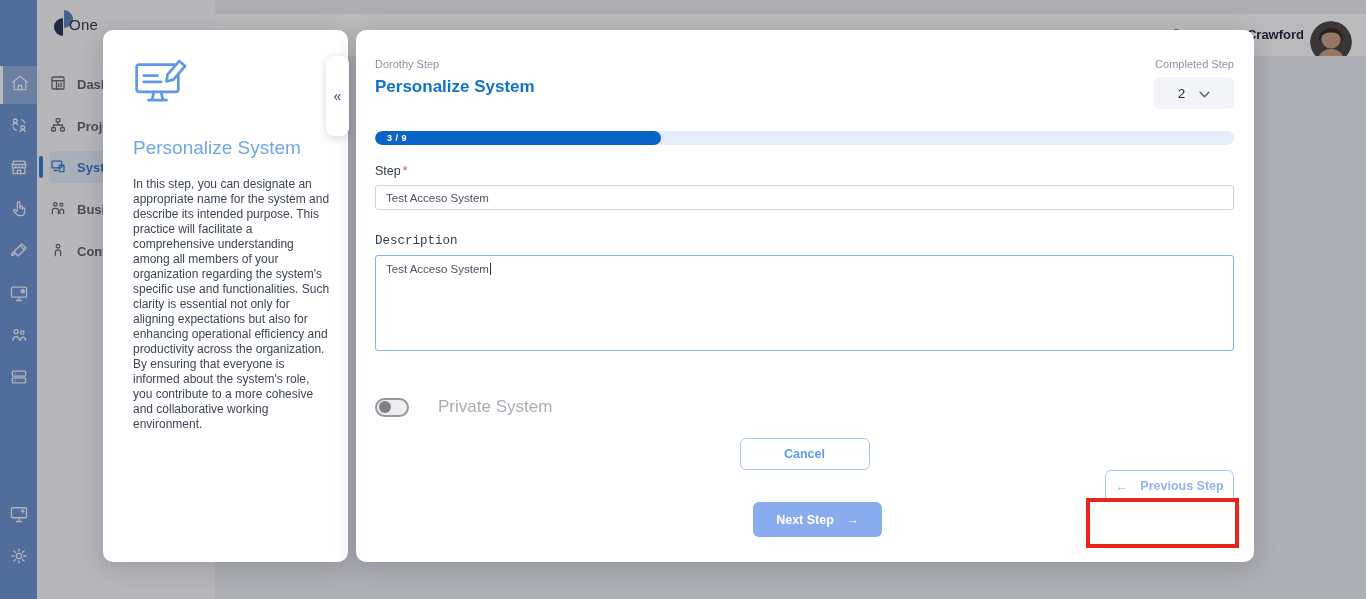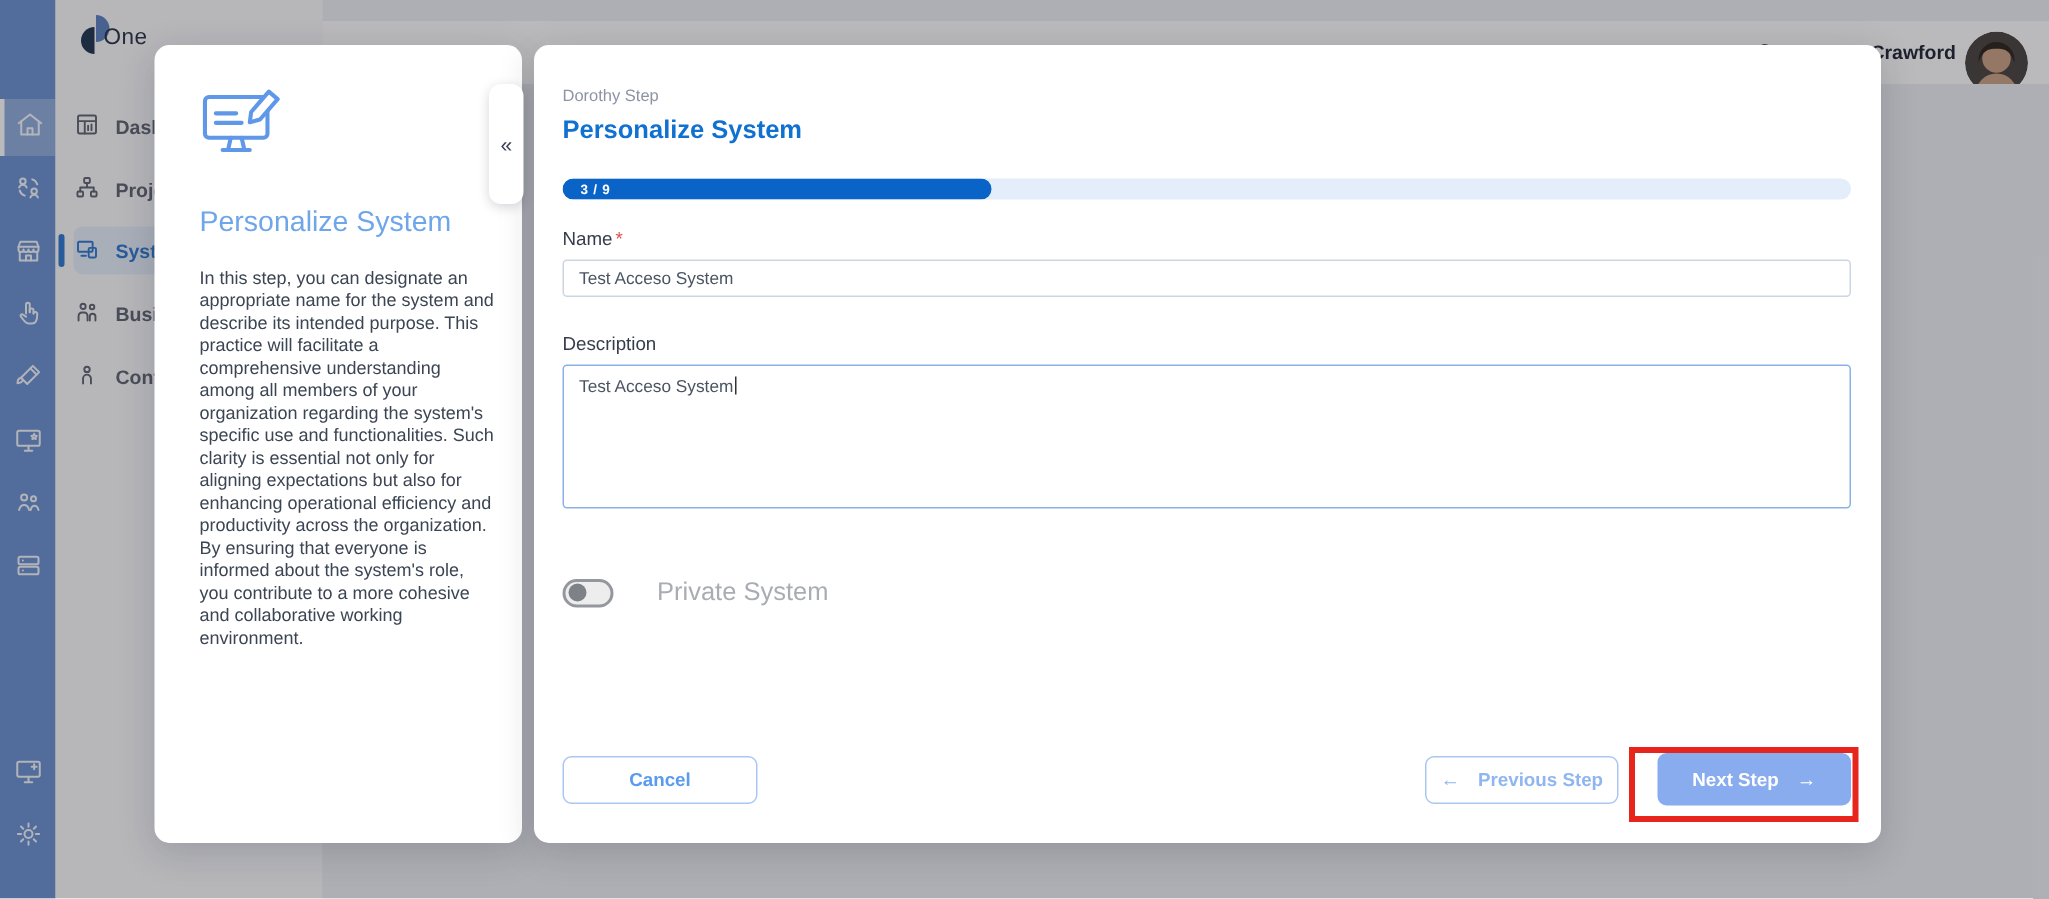--- a/index.html
+++ b/index.html
@@ -60,21 +60,21 @@
   .textarea { width:859px; height:96px; border:1px solid #8ab2e8; border-radius:3px; font-size:11.5px; color:#4a5462;
               padding:7px 10px; background:#fff; }
   .caret { display:inline-block; width:1px; height:12px; background:#333; vertical-align:-2px; margin-left:1px; animation:blink 1s steps(1) infinite; }
   @keyframes blink { 50% { opacity:0; } }
 
   .toggle-row { margin-top:46px; display:flex; align-items:center; gap:29px; }
   .toggle { width:34px; height:19px; border:2px solid #94989e; border-radius:10px; background:#ededee; position:relative; cursor:pointer; }
   .toggle-knob { position:absolute; left:2px; top:1.5px; width:12px; height:12px; border-radius:50%; background:#7e8287; }
   .toggle-label { font-size:17px; color:#a9adb3; }
 
-  .footer { position:absolute; left:0; bottom:25px; width:898px; padding:0 20px 0 19px; display:flex; align-items:center; }
+  .footer { position:absolute; left:0; bottom:25px; width:898px; padding:0 20px 0 19px; display:flex; align-items:center;flex-direction:column; }
   .btn { border-radius:6px; font-size:12.5px; font-weight:bold; display:flex; align-items:center; justify-content:center; gap:12px; cursor:pointer; font-family:"Liberation Sans", sans-serif; }
   .btn-cancel { width:130px; height:32px; background:#fff; border:1px solid #a9c7f2; color:#5a9bee; }
   .btn-prev { width:129px; height:32px; background:#fff; border:1px solid #a9c7f2; color:#8fb6f0; margin-left:auto; }
   .btn-next { width:129px; height:35px; background:#88acee; border:none; color:#fff; margin-left:26px; }
   .btn .arrow { font-size:13px; }
 
   .red-annotation { position:absolute; left:1086px; top:498px; width:153px; height:50px; border:4px solid #e8251d; z-index:20; pointer-events:none; }
 </style>
 </head>
 <body>
@@ -248,34 +248,43 @@
 <div class="collapse-tab">
   <span>«</span>
 </div>
 
 <div class="card card-right">
   <div class="hdr-row">
     <div>
       <div class="muted-label">Dorothy Step</div>
       <div class="step-title">Personalize System</div>
     </div>
+    <div class="hdr-right">
+      <div class="muted-label">Completed Step</div>
+      <div class="step-select">
+        <span>2</span>
+        <span><svg width="11" height="7" viewBox="0 0 12 8" fill="none" stroke="#5d6470" stroke-width="1.8" stroke-linecap="round" stroke-linejoin="round">
+              <path d="m1 1.5 5 5 5-5"></path>
+            </svg></span>
+      </div>
+    </div>
   </div>
 
   <div class="progress-track">
     <div class="progress-fill" style="width: 33.3%;">
       <span class="progress-label">3 / 9</span>
     </div>
   </div>
 
   <div class="field-label">
-    <span>Name</span><span class="req">*</span>
+    <span>Step</span><span class="req">*</span>
   </div>
   <input class="text-input" type="text" value="Test Acceso System" style="">
 
-  <div class="field-label" style="margin-top:24px;">Description</div>
+  <div class="field-label" style="margin-top:24px;font-family:Liberation Mono, monospace;">Description</div>
   <div class="textarea">
     <span>Test Acceso System</span><span class="caret"></span>
   </div>
 
   <div class="toggle-row">
     <div class="toggle">
         <div class="toggle-knob"></div>
       </div>
     <span class="toggle-label">Private System</span>
   </div>

